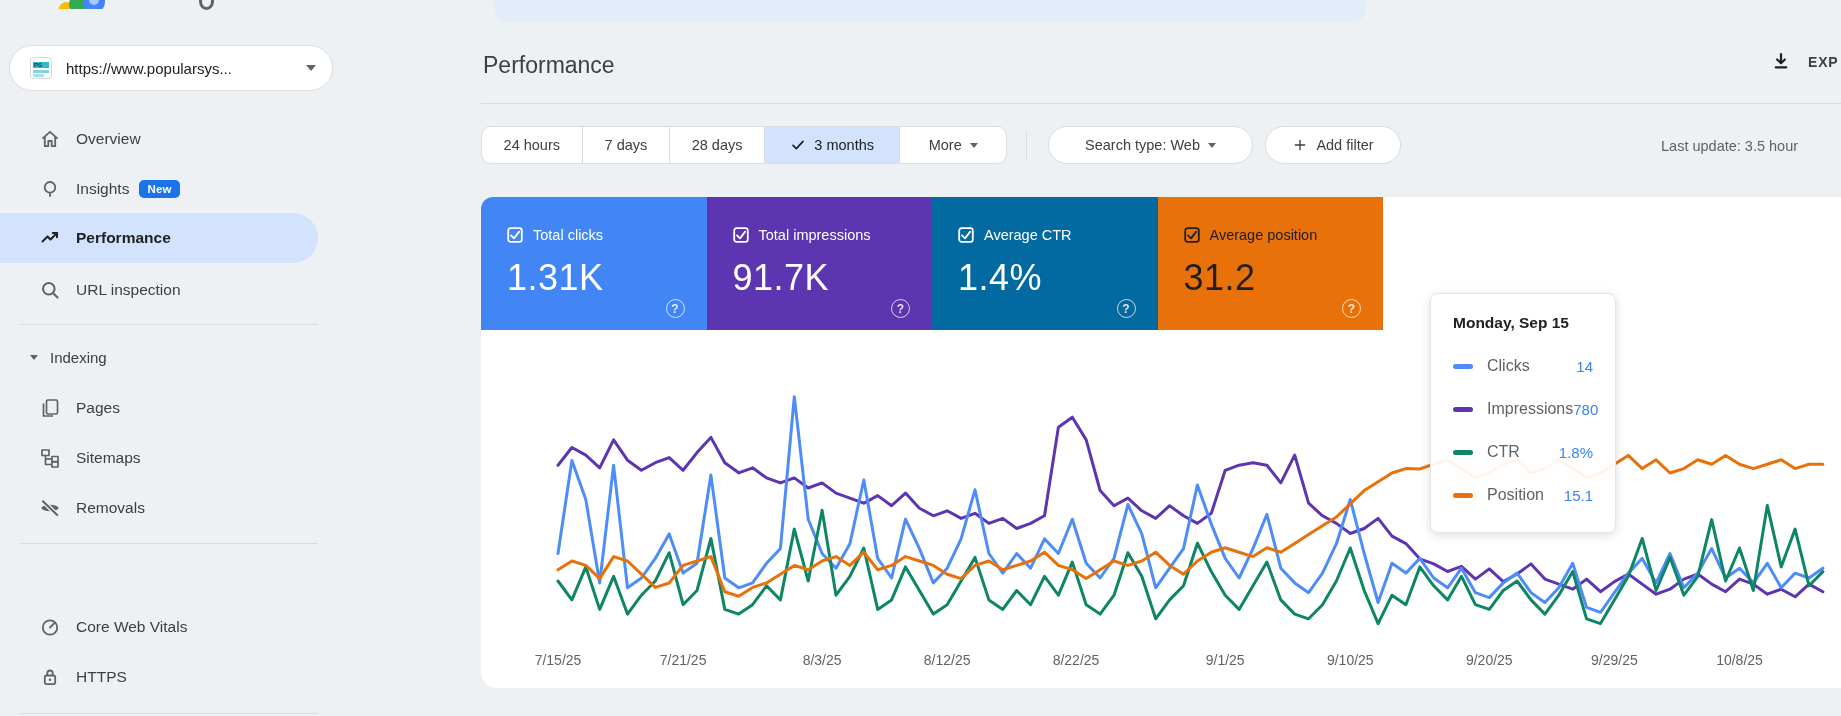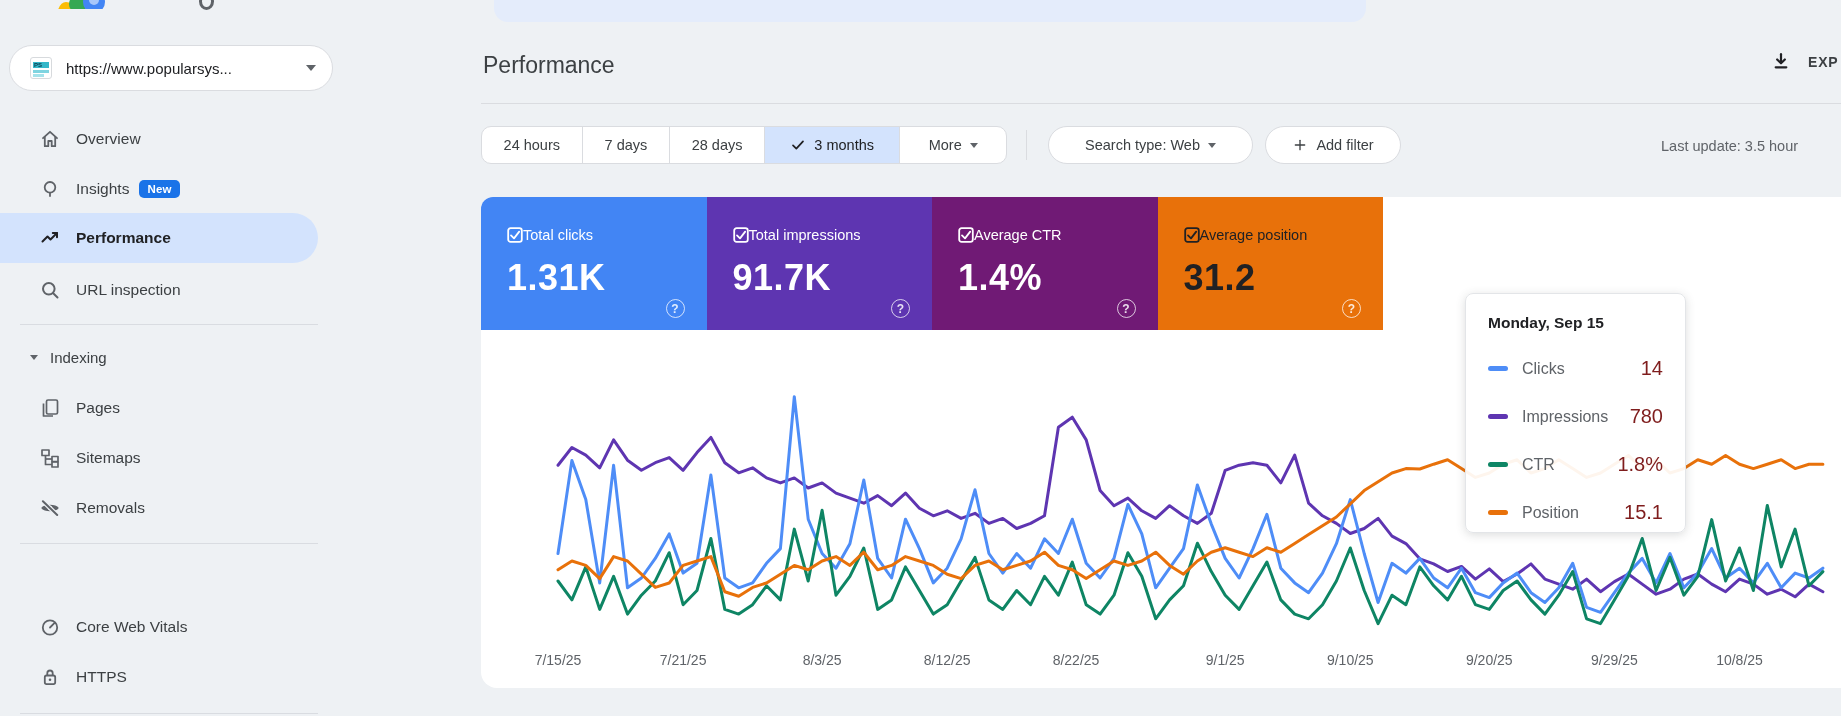--- a/index.html
+++ b/index.html
@@ -51,40 +51,40 @@
   .pill-btn { top:126px; height:38px; background:#fff; border:1px solid #dadce0; border-radius:19px;
     display:flex; align-items:center; justify-content:center; font-size:14.5px; color:#3c4043; gap:8px; cursor:pointer; }
   .last-update { left:1661px; top:138px; width:180px; font-size:14.5px; color:#5f6368; white-space:nowrap; overflow:hidden; }
 
   
   .chart-panel { left:481px; top:197px; width:1360px; height:491px; background:#fff;
     border-radius:12px 0 0 16px; }
   .cards { left:481px; top:197px; width:902px; height:133px; display:flex; }
   .card { width:225.5px; height:133px; position:relative; padding:30px 0 0 26px; cursor:pointer; }
   .card:first-child { border-top-left-radius:12px; }
-  .card .crow { display:flex; align-items:center; }
+  .card .crow { display:flex; align-items:center; gap:10px; }
   .card .clabel { font-size:14.5px; }
-  .card .cvalue { font-size:36px; margin-top:14px; letter-spacing:.5px;font-weight:bold; }
+  .card .cvalue { font-size:36px; margin-top:14px; letter-spacing:.5px; }
   .card .help { position:absolute; right:22px; bottom:12px; width:19px; height:19px; border-radius:50%;
     border:1.6px solid rgba(255,255,255,.75); color:rgba(255,255,255,.85); font-size:12px; font-weight:bold;
     display:flex; align-items:center; justify-content:center; }
   .cbx { width:16px; height:16px; flex:0 0 auto; }
 
   
   #chart-svg { position:absolute; left:0; top:0; }
   .xlabel { position:absolute; top:455px; transform:translateX(-50%); font-size:14px; color:#5f6368; white-space:nowrap; }
 
   
-  .tooltip { left:1430px; top:293px; width:221px; height:240px; background:rgba(255,255,255,.93);
-    border:1px solid #e3e5e8; border-radius:8px; box-shadow:0 2px 10px rgba(60,64,67,.18); padding:20px 22px 0 22px;margin-left:35px; }
+  .tooltip { left:1430px; top:293px; width:186px; height:240px; background:rgba(255,255,255,.93);
+    border:1px solid #e3e5e8; border-radius:8px; box-shadow:0 2px 10px rgba(60,64,67,.18); padding:20px 22px 0 22px; }
   .tooltip .ttitle { font-size:15.5px; font-weight:bold; color:#202124; }
   .trow { display:flex; align-items:center; margin-top:25px; }
   .trow .dash { width:20px; height:5px; border-radius:2.5px; flex:0 0 auto; }
   .trow .tlabel { margin-left:14px; font-size:16px; color:#5f6368; flex:1; }
-  .trow .tvalue { font-size:20px; color:#7f1d1d; }
+  .trow .tvalue { font-size:15px; color:#3b82f6; }
 </style>
 </head>
 <body>
 
 <div id="canvas">
 
   <div class="abs logo-frag">
     <svg width="52" height="22" viewBox="0 0 52 22">
       <path d="M2 10 Q6 -2 16 4 L14 12 Z" fill="#fbbc04"></path>
       <circle cx="22" cy="4" r="9" fill="#34a853"></circle>
@@ -285,21 +285,21 @@
       <div class="crow">
         <svg class="cbx" viewBox="0 0 16 16" fill="none" stroke="currentColor" stroke-width="1.8">
             <rect x="1.2" y="1.2" width="13.6" height="13.6" rx="2.4"></rect>
             <path d="M4 8.4 L7 11.4 L12.2 4.6" stroke-linecap="round" stroke-linejoin="round"></path>
           </svg>
         <span class="clabel">Total impressions</span>
       </div>
       <div class="cvalue">91.7K</div>
       <div class="help">?</div>
     </div>
-    <div class="card" style="background:#701a75;color:#fff">
+    <div class="card" style="background:#0369a1;color:#fff">
       <div class="crow">
         <svg class="cbx" viewBox="0 0 16 16" fill="none" stroke="currentColor" stroke-width="1.8">
             <rect x="1.2" y="1.2" width="13.6" height="13.6" rx="2.4"></rect>
             <path d="M4 8.4 L7 11.4 L12.2 4.6" stroke-linecap="round" stroke-linejoin="round"></path>
           </svg>
         <span class="clabel">Average CTR</span>
       </div>
       <div class="cvalue">1.4%</div>
       <div class="help">?</div>
     </div>

